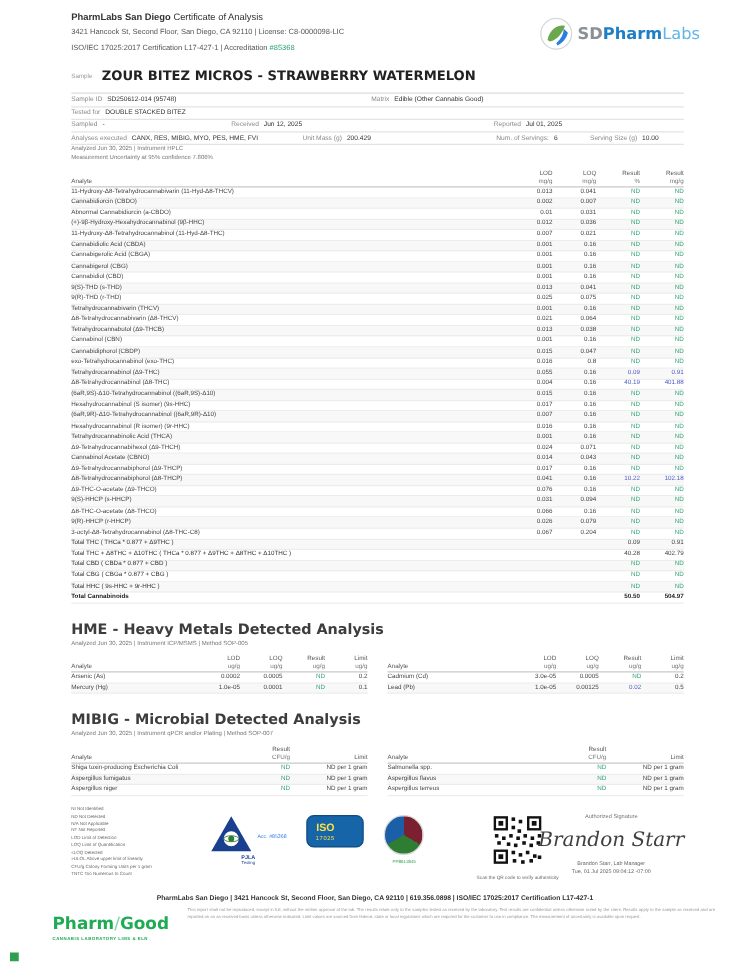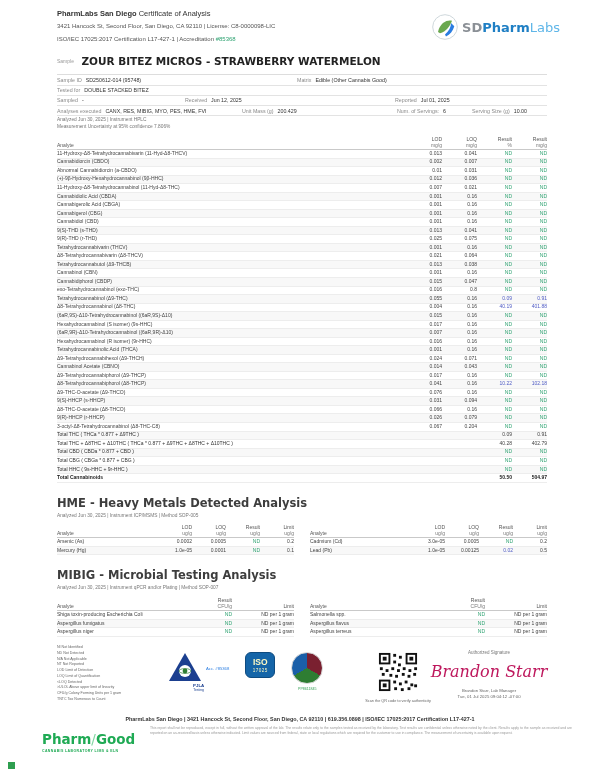--- a/index.html
+++ b/index.html
@@ -53,32 +53,32 @@
   .mn{flex:0 0 48px;text-align:right;}
   .ml{flex:0 0 62px;text-align:right;}
   
   .legend{position:absolute;left:57px;top:645px;font-size:3.6px;color:#666;line-height:1.6;}
   .badges{position:absolute;left:168px;top:652px;display:flex;align-items:flex-start;gap:16px;}
   .pjla{text-align:center;}
   .pjla-cap{font-size:4.4px;font-weight:700;color:#1b3f8f;margin-top:1px;}
   .pjla-sub{font-size:3.4px;color:#1b3f8f;}
   .pjla-acc{font-size:4.2px;color:#2a7de1;margin-top:2px;}
   .pjla-wrap{display:flex;align-items:center;gap:4px;}
-  .iso-badge{background:#1565a8;color:#fef9c3;border-radius:6px;width:28px;padding:5px 0 4px 0;text-align:center;border:1px solid #0e4b80;}
+  .iso-badge{background:#1565a8;color:#fde047;border-radius:6px;width:28px;padding:5px 16px 4px 0;text-align:center;border:1px solid #0e4b80;}
   .iso1{font-size:8.5px;font-weight:700;line-height:1;}
   .iso2{font-size:4.6px;margin-top:1.5px;letter-spacing:0.5px;}
   .roundbadge{width:30px;height:30px;border-radius:50%;
     background:conic-gradient(#7a2030 0 120deg,#2e7d32 120deg 240deg,#1a5fa8 240deg 360deg);
     border:1px solid #d8d8d8;margin:0 auto;}
   .rb-code{font-size:3.6px;color:#2e9e4f;text-align:center;margin-top:3px;}
   .qrwrap{text-align:center;margin-left:26px;}
   .qr-cap{font-size:3.8px;color:#666;margin-top:3px;}
   .signature{position:absolute;right:36px;top:650px;width:150px;text-align:center;}
   .sig-label{font-size:4.5px;color:#777;}
-  .sig-script{font-family:"DejaVu Serif",serif;font-style:italic;font-size:16px;color:#be185d;margin-top:7px;}
+  .sig-script{font-family:"DejaVu Serif",serif;font-style:italic;font-size:16px;color:#404040;margin-top:7px;}
   .sig-name{font-size:4.3px;color:#666;margin-top:7px;}
   .sig-date{font-size:4.3px;color:#666;margin-top:1px;}
   .footer-line{position:absolute;left:0;right:0;top:716px;text-align:center;font-size:5.4px;font-weight:700;color:#333;}
   .disclaimer{position:absolute;left:150px;right:28px;top:726px;font-size:3.4px;color:#999;line-height:1.5;text-align:justify;}
   .pharmware{position:absolute;left:42px;top:733px;}
   .pw-top{font-family:"DejaVu Sans",sans-serif;font-size:13.5px;font-weight:700;color:#1faa54;line-height:1;}
   .pw-slash{color:#7fd6a0;font-weight:400;}
   .pw-sub{font-size:3.5px;color:#1faa54;letter-spacing:0.4px;margin-top:2px;font-weight:700;}
   .corner{position:absolute;left:8px;bottom:7px;width:7px;height:7px;background:#2e9e4f;}
 </style>
@@ -534,21 +534,21 @@
             <span class="ha">Lead (Pb)</span>
             <span class="hn">1.0e-05</span>
             <span class="hn">0.00125</span>
             <span class="hn hit">0.02</span>
             <span class="hn">0.5</span>
           </div>
         </div>
     </div>
   </div>
 
-  <div class="section-title">MIBIG - Microbial Testing Analysis</div>
+  <div class="section-title">MIBIG - Microbial Detected Analysis</div>
   <div class="meta">Analyzed Jun 30, 2025  |  Instrument qPCR and/or Plating | Method SOP-007</div>
   <div class="groups">
     <div class="hgroup">
       <div class="thead">
         <span class="ma hc">Analyte</span>
         <span class="mn hc">
             <div>Result</div>
             <div class="hu">CFU/g</div>
           </span>
         <span class="ml hc">

